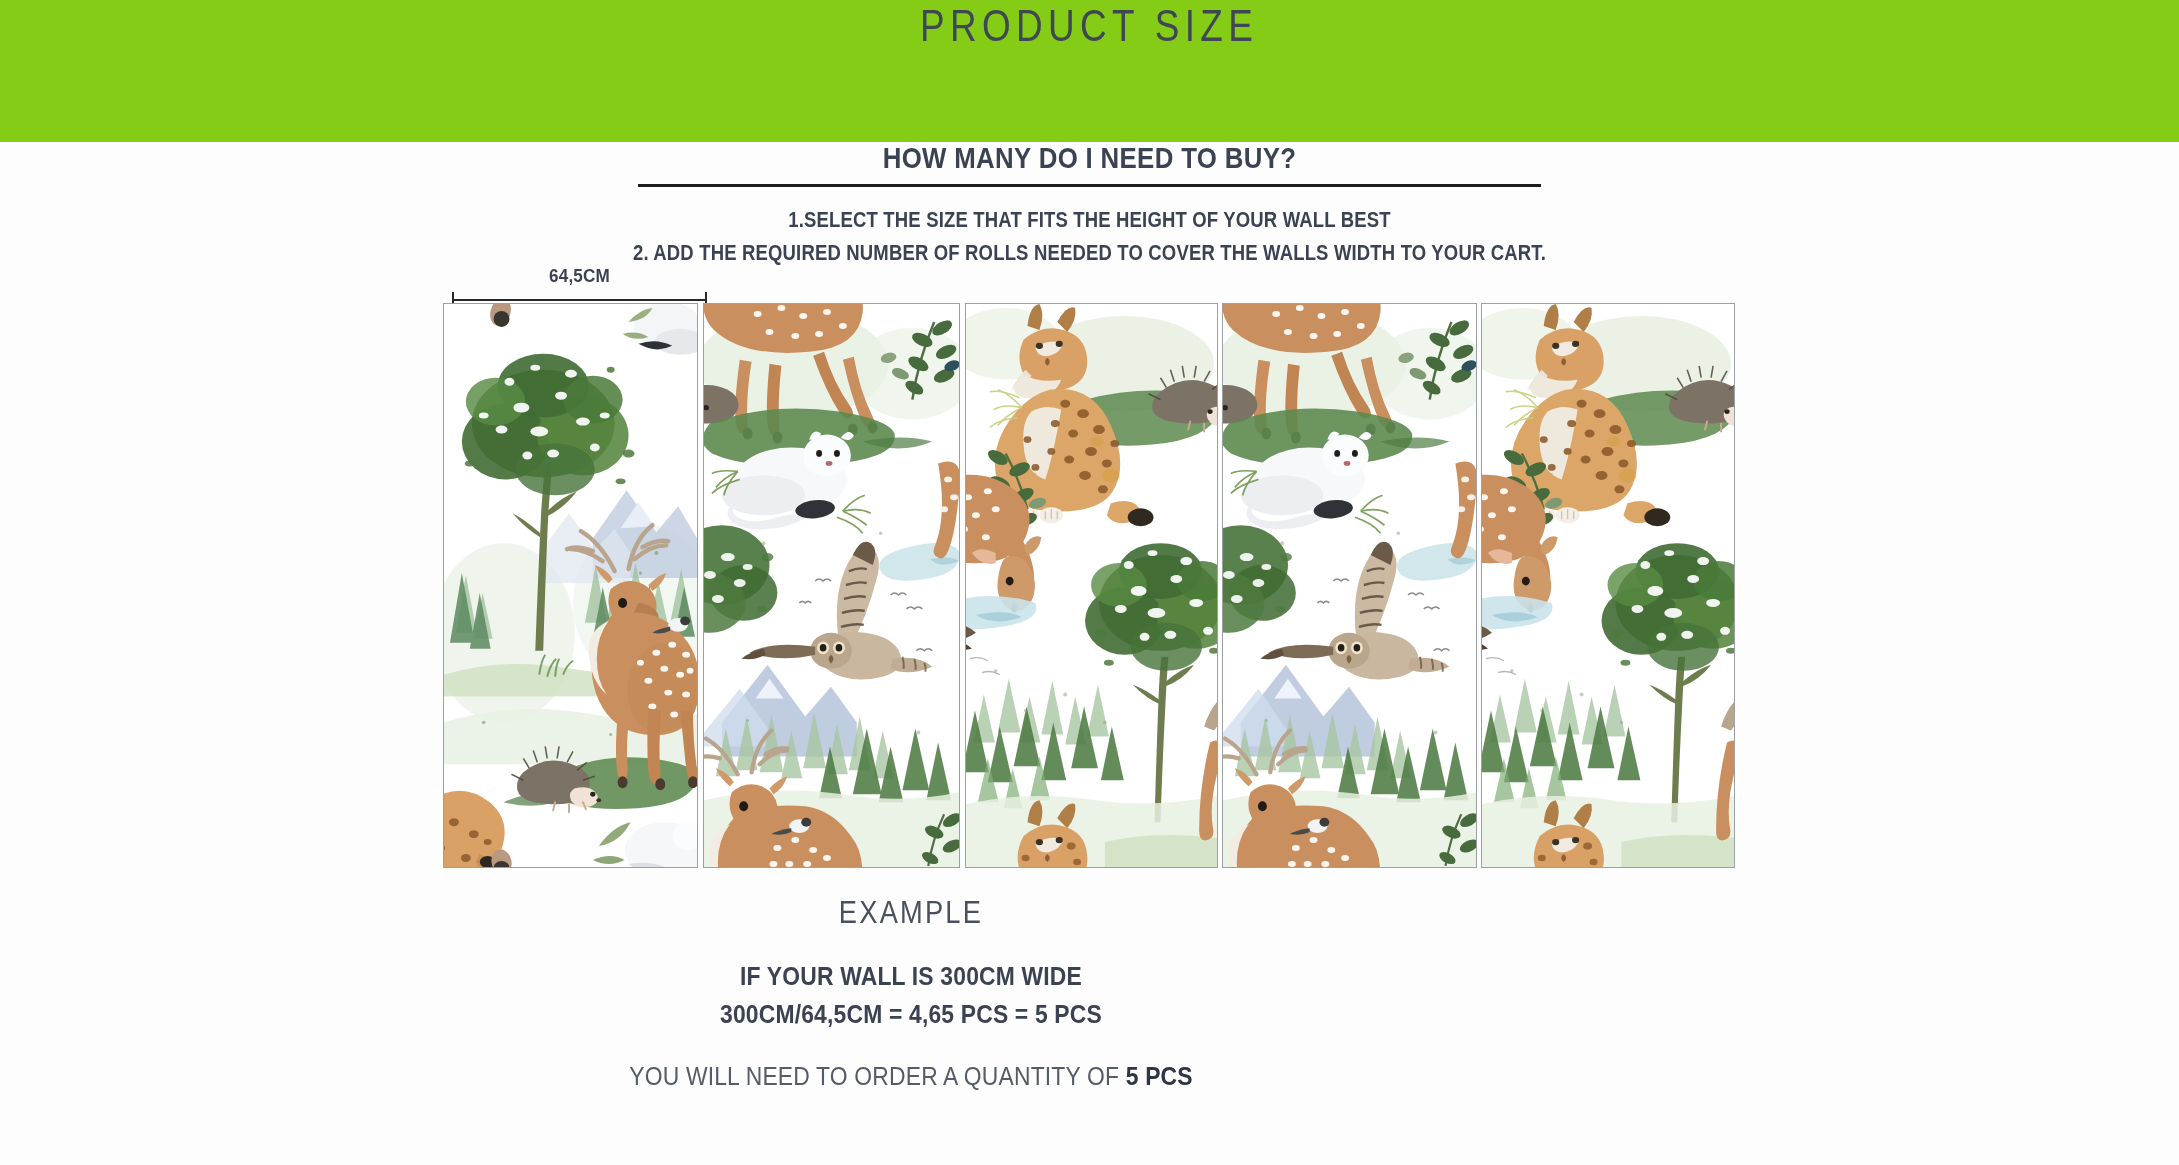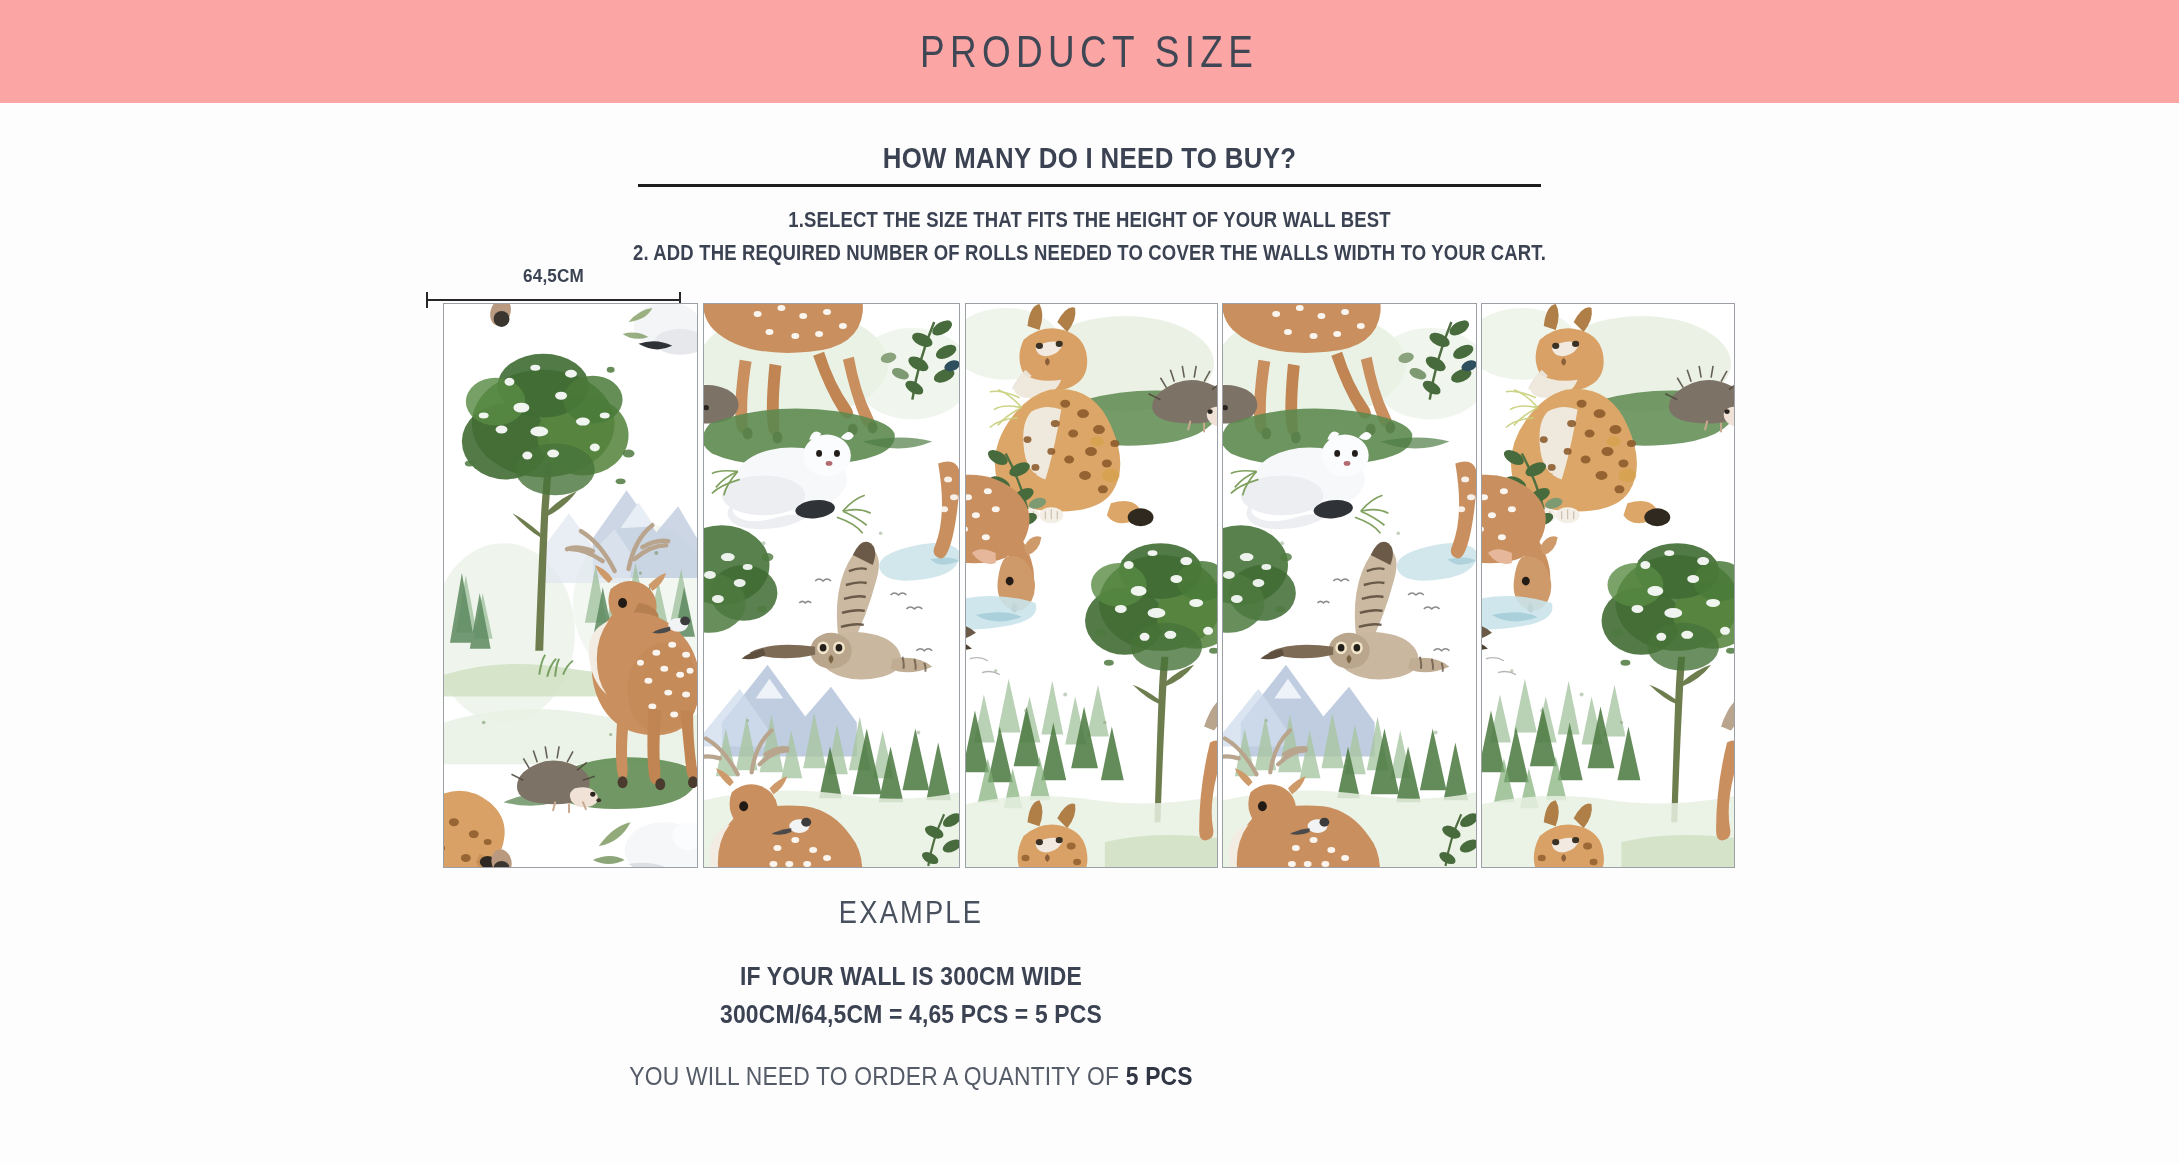--- a/index.html
+++ b/index.html
@@ -4,23 +4,23 @@
 <style>
   html,body{margin:0;padding:0;}
   body{
     width:2179px;height:1165px;
     background:#fdfdfe;
     font-family:"Liberation Sans", sans-serif;
     overflow:hidden;
     position:relative;
   }
   .header-band{
-    position:absolute;left:0;top:0;width:2179px;height:103px;
-    background:#fca5a5;
-    display:flex;align-items:center;justify-content:center;
+    position:absolute;left:0;top:0;width:2179px;height:142px;
+    background:#84cc16;
+    display:flex;justify-content:center;
   }
   .header-title{
     font-size:45px;
     letter-spacing:6.5px;
     color:#3f4755;
     font-weight:300;
     transform:scaleX(.82);
     white-space:nowrap;
   }
   .instructions{
@@ -49,21 +49,21 @@
     transform:scaleX(.86);
     display:block;
     white-space:nowrap;
     letter-spacing:.2px;
   }
   .instr-line.l1{margin-top:21px;}
   .instr-line.l2{margin-top:8px;}
 
   
   .measure{
-    position:absolute;left:426px;top:265px;width:255px;
+    position:absolute;left:452px;top:265px;width:255px;
   }
   .measure-label{
     text-align:center;font-size:19px;color:#3b4252;font-weight:600;
     transform:scaleX(.9);letter-spacing:.2px;
   }
   .measure-bar{
     position:relative;height:16px;margin-top:5px;
   }
   .measure-bar .line{
     position:absolute;left:0;right:0;top:7px;height:2px;background:#272727;

